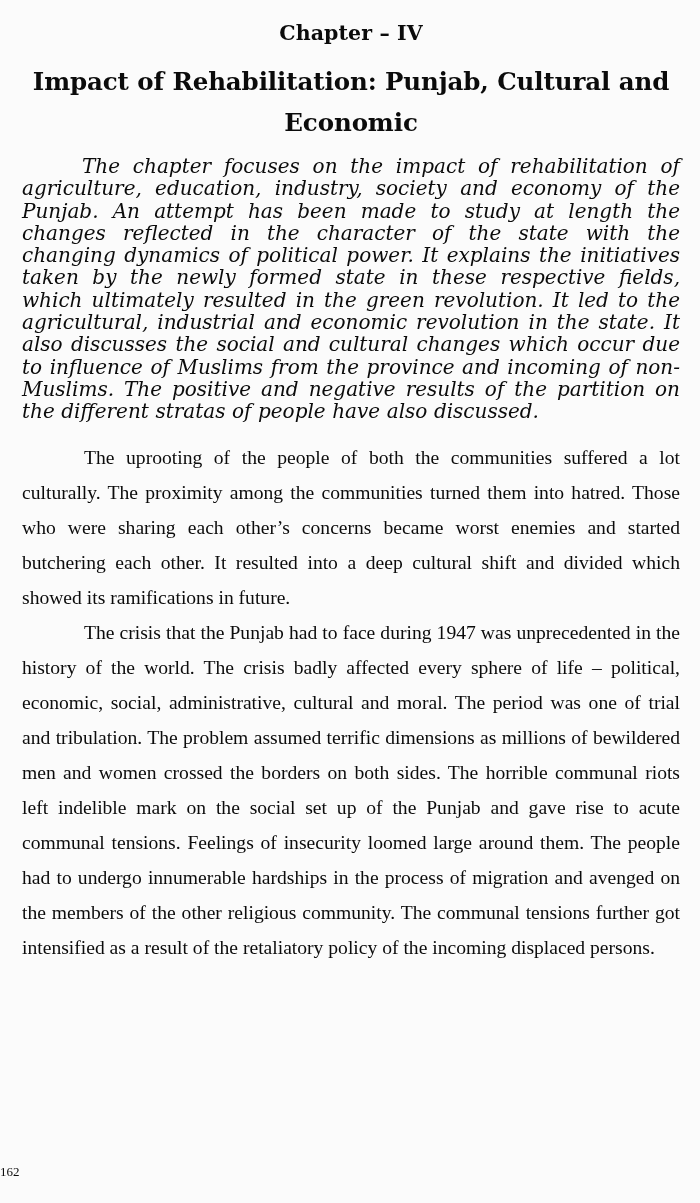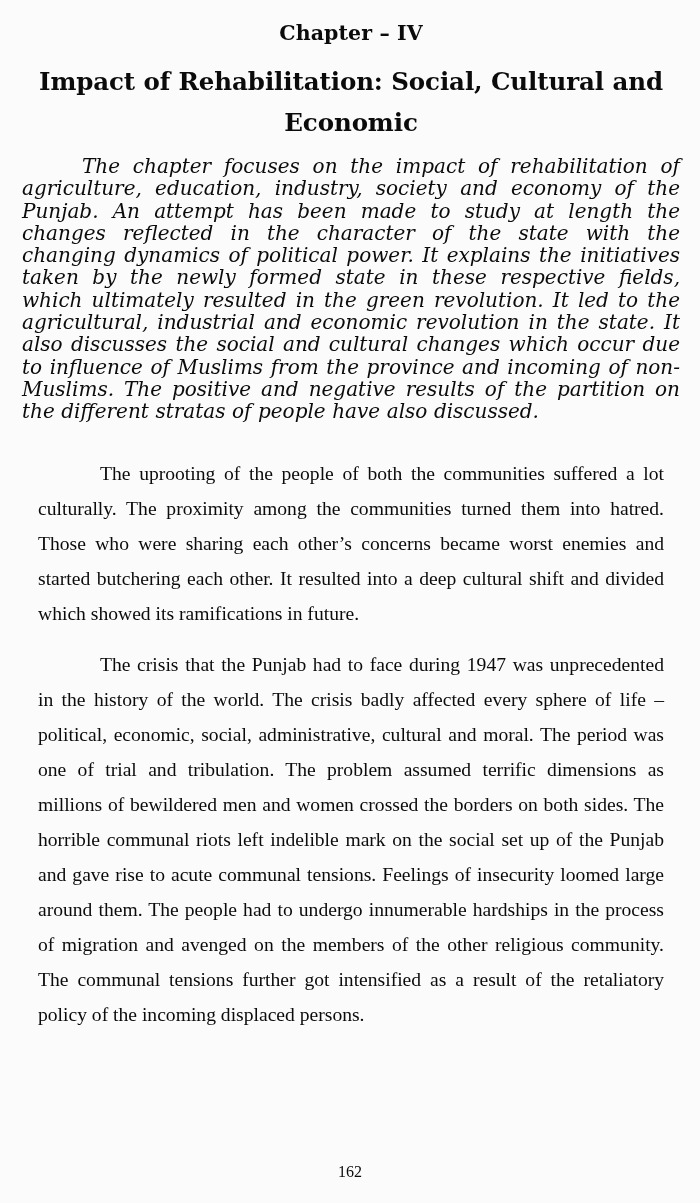--- a/index.html
+++ b/index.html
@@ -65,55 +65,54 @@
     line-height: 22.3px;
     text-align: justify;
     text-indent: 60px;
     word-spacing: 0.2px;
     -webkit-hyphens: none;
     hyphens: none;
   }
 
   
   .body-para {
-    margin: 16px;
+    margin: 0;
     font-family: "Liberation Serif", "DejaVu Serif", serif;
     font-size: 19.6px;
     line-height: 35px;
     text-align: justify;
     text-indent: 62px;
     -webkit-hyphens: none;
     hyphens: none;
   }
   .body-para.first {
     padding-top: 17px;
   }
 
   
   .page-number {
     position: absolute;
     left: 0;
     right: 0;
     top: 1160px;
-    text-align: center;
     font-family: "Liberation Serif", "DejaVu Serif", serif;
-    font-size: 16px;
+    font-size: 13px;
     line-height: 24px;
     margin: 0;
   }
 </style>
 </head>
 <body>
 
 <div class="page">
   <div class="content">
 
     <h2 class="chapter-label">Chapter – IV</h2>
 
-    <h1 class="chapter-title">Impact of Rehabilitation: Social, Cultural and Economic</h1>
+    <h1 class="chapter-title">Impact of Rehabilitation: Punjab, Cultural and Economic</h1>
 
     <p class="abstract">The chapter focuses on the impact of rehabilitation of agriculture, education, industry, society and economy of the Punjab. An attempt has been made to study at length the changes reflected in the character of the state with the changing dynamics of political power. It explains the initiatives taken by the newly formed state in these respective fields, which ultimately resulted in the green revolution. It led to the agricultural, industrial and economic revolution in the state. It also discusses the social and cultural changes which occur due to influence of Muslims from the province and incoming of non-Muslims. The positive and negative results of the partition on the different stratas of people have also discussed.</p>
 
     <p class="body-para first">The uprooting of the people of both the communities suffered a lot culturally. The proximity among the communities turned them into hatred. Those who were sharing each other’s concerns became worst enemies and started butchering each other. It resulted into a deep cultural shift and divided which showed its ramifications in future.</p>
 
     <p class="body-para">The crisis that the Punjab had to face during 1947 was unprecedented in the history of the world. The crisis badly affected every sphere of life – political, economic, social, administrative, cultural and moral. The period was one of trial and tribulation. The problem assumed terrific dimensions as millions of bewildered men and women crossed the borders on both sides. The horrible communal riots left indelible mark on the social set up of the Punjab and gave rise to acute communal tensions. Feelings of insecurity loomed large around them. The people had to undergo innumerable hardships in the process of migration and avenged on the members of the other religious community. The communal tensions further got intensified as a result of the retaliatory policy of the incoming displaced persons.</p>
 
   </div>
 
   <p class="page-number">162</p>

